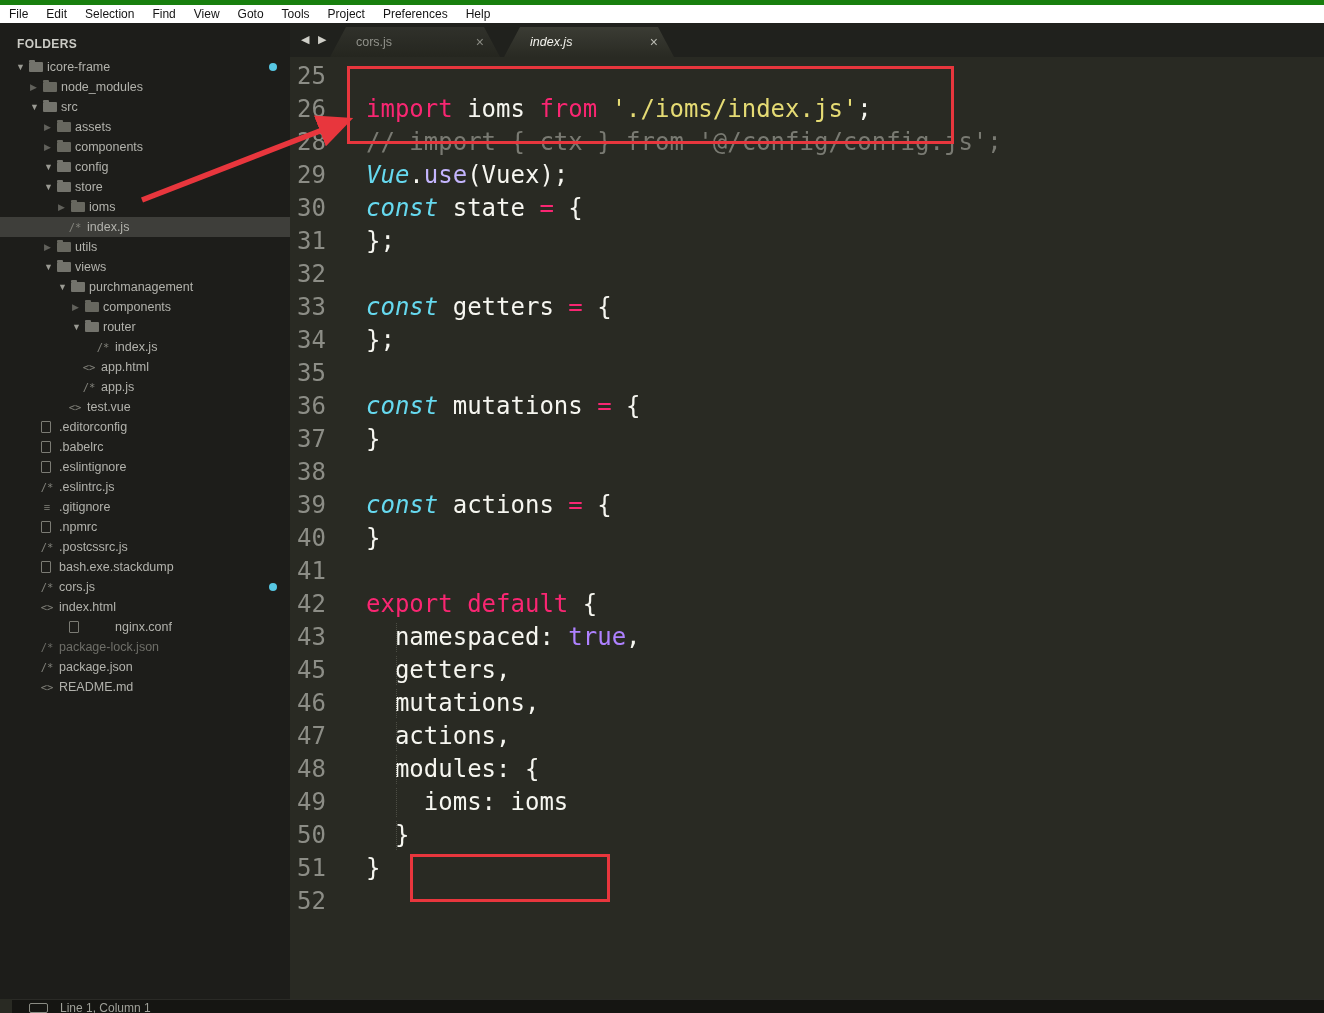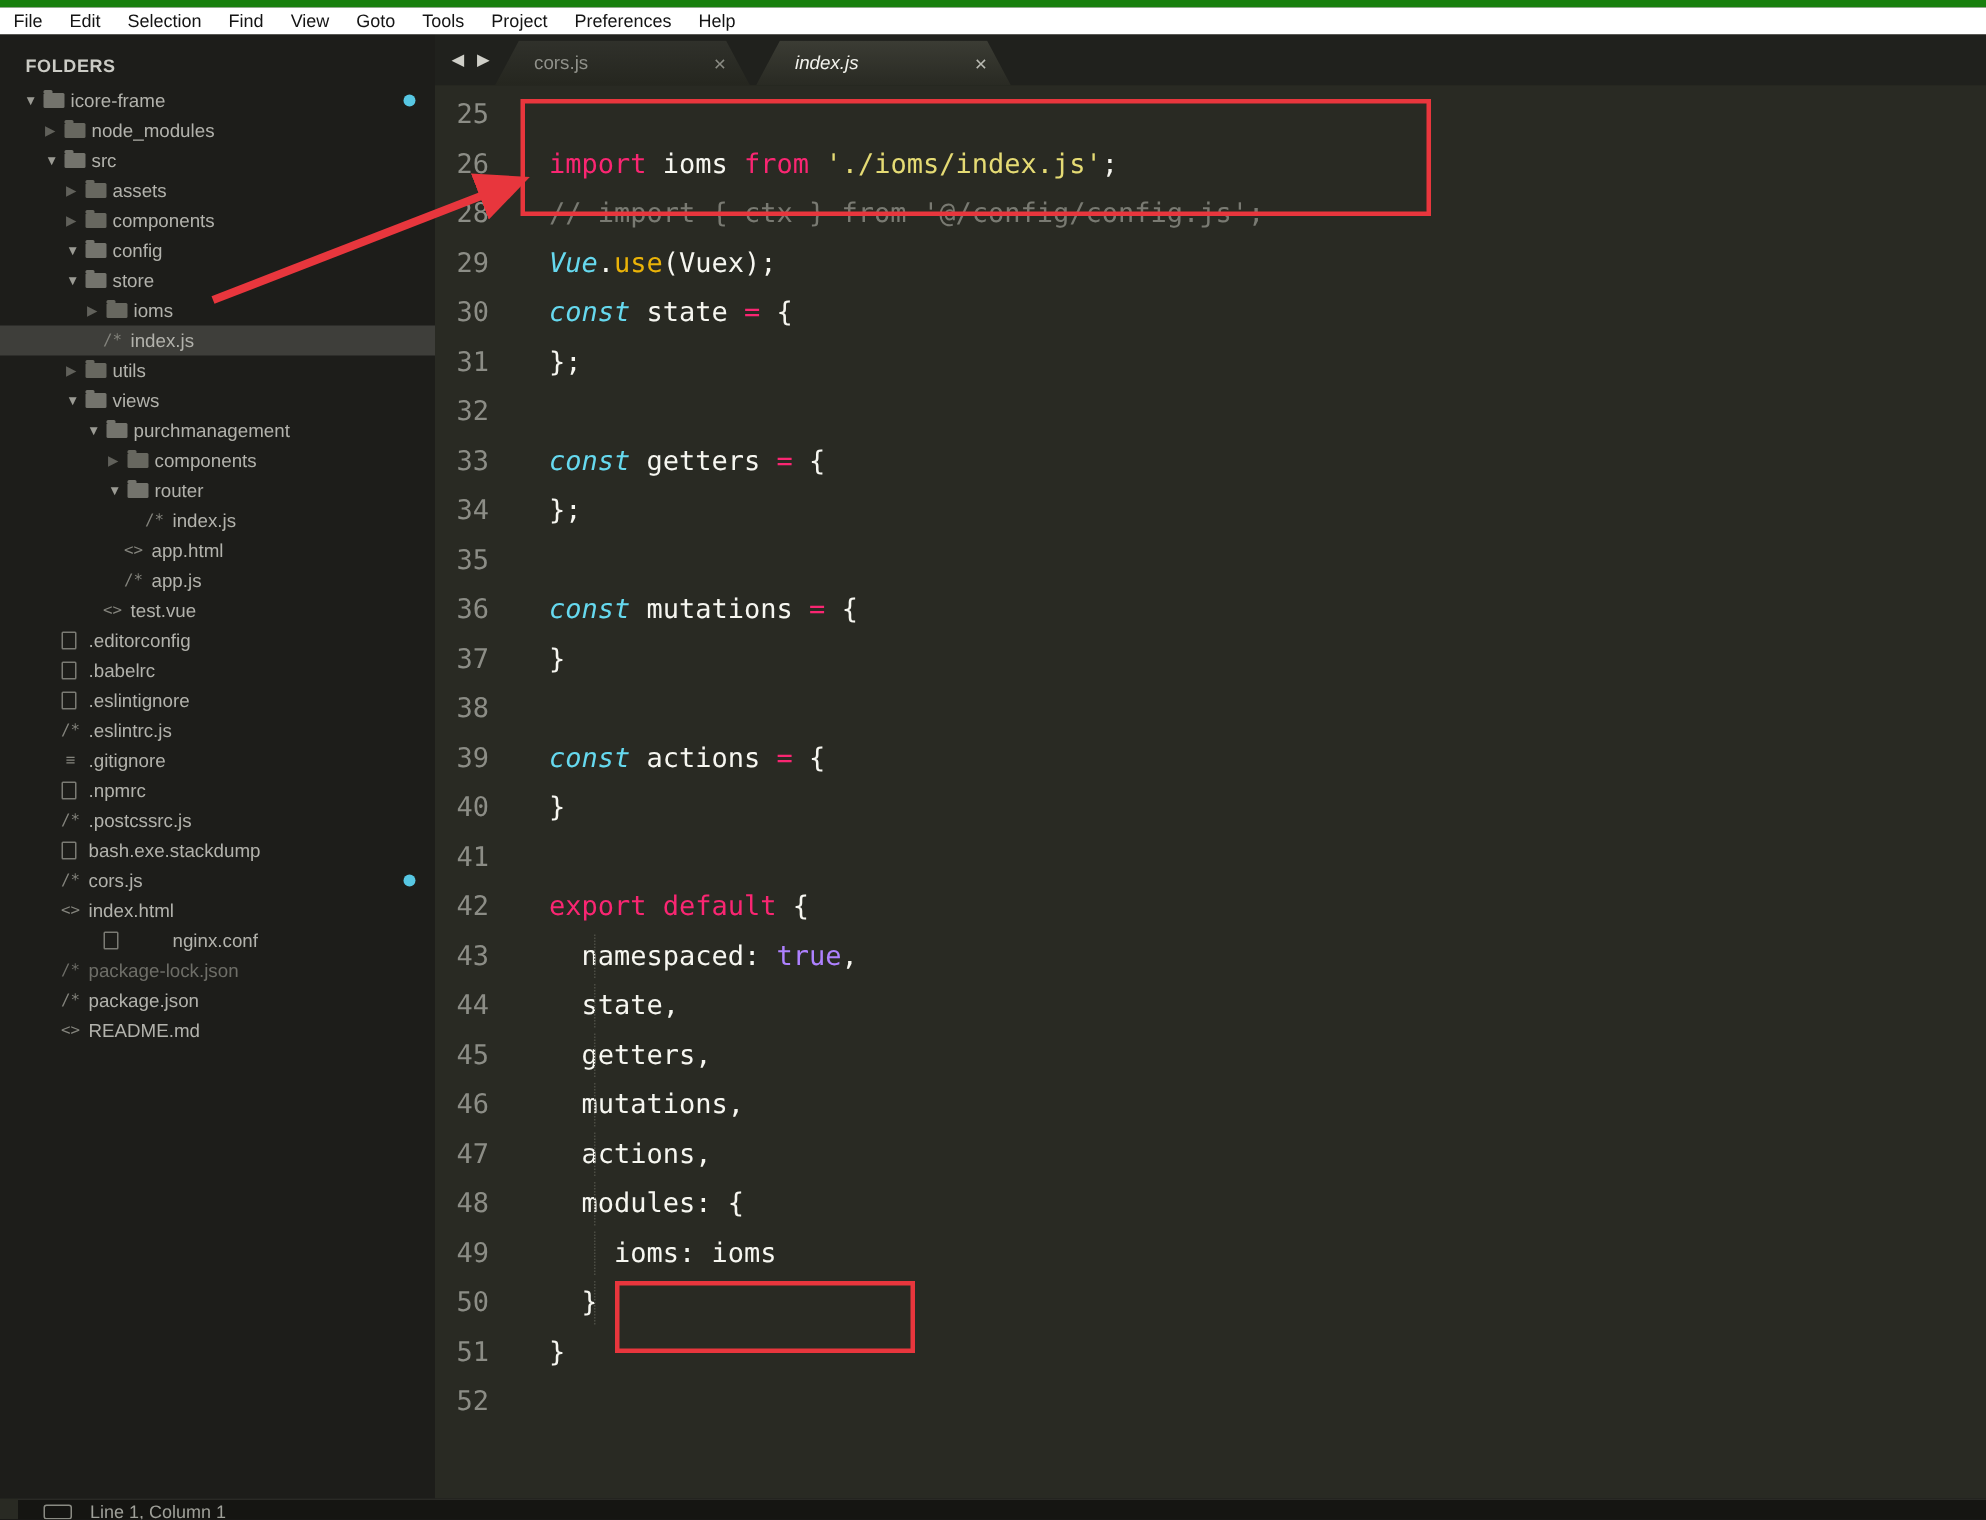--- a/index.html
+++ b/index.html
@@ -40,29 +40,29 @@
          clip-path:polygon(16px 0, calc(100% - 16px) 0, 100% 100%, 0 100%);
          background:linear-gradient(#30312b,#25261f); color:#90918a; font-size:12.5px; }
   .tab.active { background:linear-gradient(#3b3c34,#292a23); color:#f2f2ec; }
   .tab.active .tab-label { font-style:italic; }
   .tab-label { flex:1; }
   .tab-close { font-size:14px; color:#8a8b83; line-height:1; }
   .tab.active .tab-close { color:#b9bab2; }
 
   
   .editor { position:absolute; left:290px; top:57px; right:0; bottom:14px; background:#292a23;
-            font-family:"DejaVu Sans Mono", monospace; font-size:18px; line-height:33px;
+            font-family:"DejaVu Sans Mono", monospace; font-size:24px; line-height:33px;
             padding-top:3px; overflow:hidden; }
   .cline { display:flex; height:33px; }
   .ln { flex:none; width:76px; text-align:right; padding-right:40px; color:#8c8d86; }
   .ccode { white-space:pre; position:relative; }
   .guide { position:absolute; top:2px; bottom:2px; width:0; border-left:1px dotted #4c4d44; }
   .tk-w { color:#f6f6f0; } .tk-k { color:#f92672; } .tk-o { color:#f92672; }
   .tk-s { color:#e5db74; } .tk-c { color:#797a72; }
-  .tk-t { color:#66d9ef; font-style:italic; } .tk-f { color:#eab308; }
+  .tk-t { color:#66d9ef; font-style:italic; } .tk-f { color:#c4b5fd; }
   .tk-l { color:#ae81ff; }
 
   
   .ann-box { position:absolute; border:3px solid #e8363d; z-index:5; }
   .box-import { left:347px; top:66px; width:607px; height:78px; }
   .box-ioms   { left:410px; top:854px; width:200px; height:48px; }
   .arrow-svg  { position:absolute; left:128px; top:104px; width:230px; height:108px; z-index:6; overflow:visible; }
 
   
   .statusbar { position:absolute; left:12px; right:0; bottom:0; height:14px; background:#151512;
@@ -341,24 +341,20 @@
         </div>
         <div class="cline">
           <span class="ln">42</span>
           <span class="ccode"><span class="tk-k">export</span><span class="tk-w"> </span><span class="tk-k">default</span><span class="tk-w"> {</span></span>
         </div>
         <div class="cline">
           <span class="ln">43</span>
           <span class="ccode"><span class="guide" style="left: 30px;"></span><span class="tk-w">  namespaced: </span><span class="tk-l">true</span><span class="tk-w">,</span></span>
         </div>
         <div class="cline">
-          <span class="ln">44</span>
-          <span class="ccode"><span class="guide" style="left: 30px;"></span><span class="tk-w">  state,</span></span>
-        </div>
-        <div class="cline">
           <span class="ln">45</span>
           <span class="ccode"><span class="guide" style="left: 30px;"></span><span class="tk-w">  getters,</span></span>
         </div>
         <div class="cline">
           <span class="ln">46</span>
           <span class="ccode"><span class="guide" style="left: 30px;"></span><span class="tk-w">  mutations,</span></span>
         </div>
         <div class="cline">
           <span class="ln">47</span>
           <span class="ccode"><span class="guide" style="left: 30px;"></span><span class="tk-w">  actions,</span></span>

